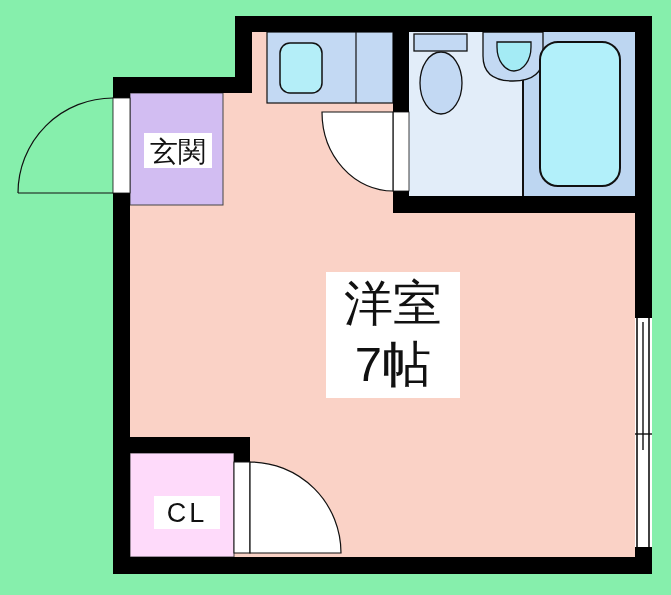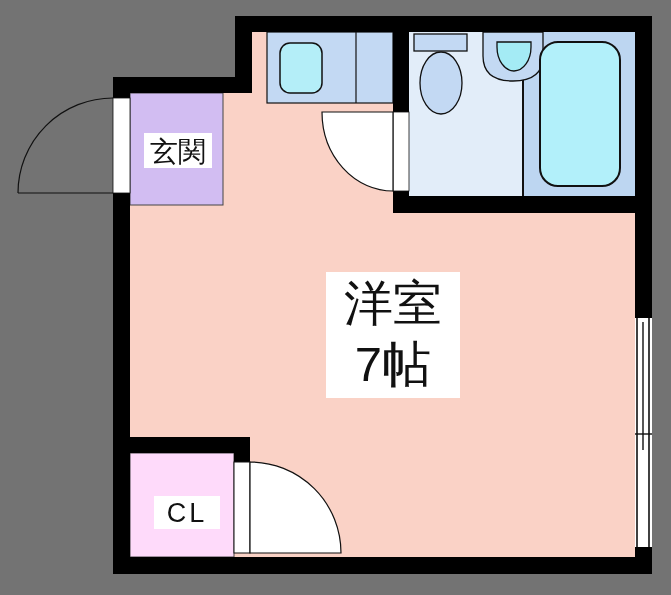--- a/index.html
+++ b/index.html
@@ -1,19 +1,19 @@
 <!DOCTYPE html>
 <html><head>
 <meta charset="utf-8">
 <style>
   html,body{margin:0;padding:0;background:#ffffff;}
   .stage{
     position:relative;
     width:671px;height:595px;
-    background:#737373;
+    background:#86efac;
     overflow:hidden;
     font-family:"Liberation Sans", sans-serif;
   }
   svg{position:absolute;left:0;top:0;}
   text{font-family:"Liberation Sans","DejaVu Sans",sans-serif;fill:#111;}
   .room-label{font-weight:400;}
 </style>
 </head>
 <body>
 

